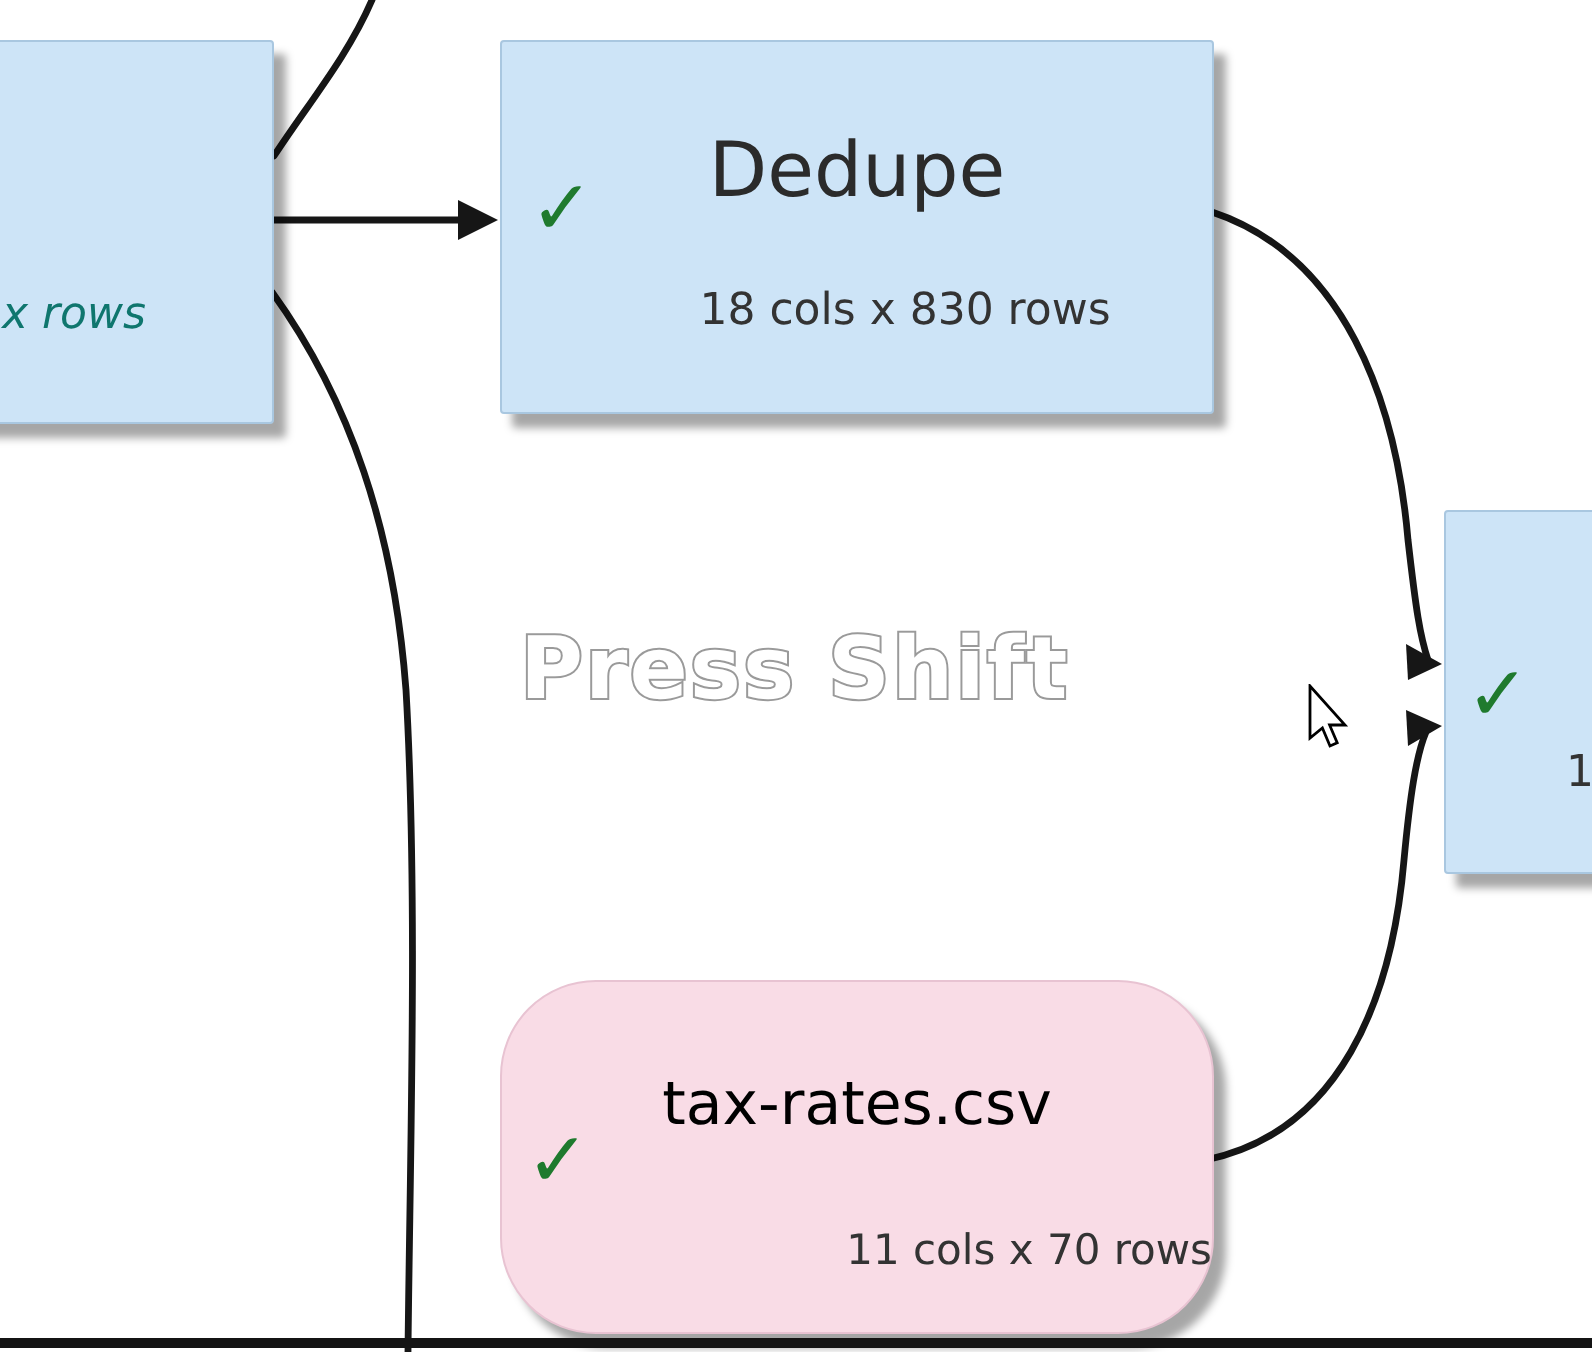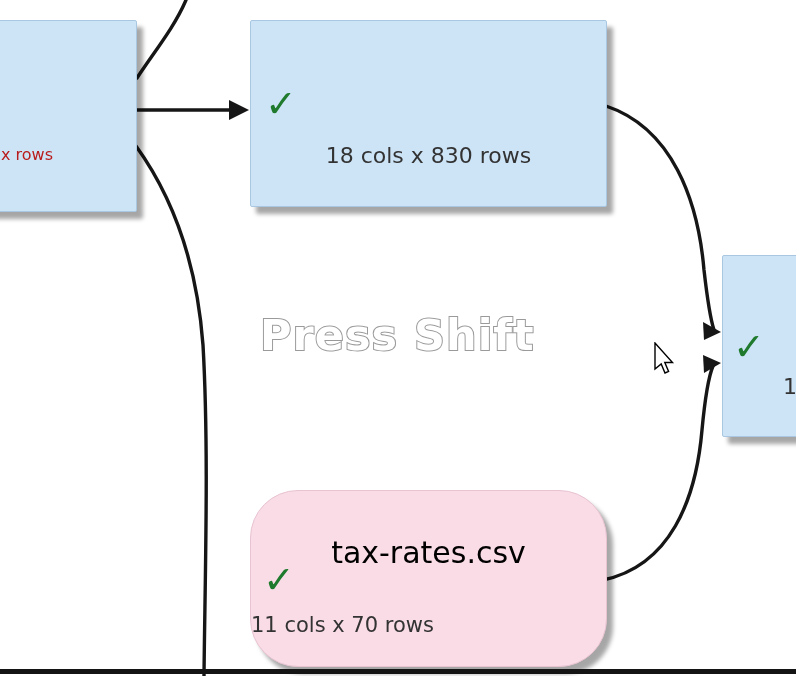--- a/index.html
+++ b/index.html
@@ -42,47 +42,48 @@
     border-radius:2px;
   }
   .node.pink{
     background:var(--node-pink,#f9dce6);
     border:1px solid #e8c3d2;
     border-radius:48px;
   }
   .left-node{ left:-225px; top:20px; width:360px; height:190px; }
   .left-node .stats{
     position:absolute; left:225px; top:124px;
-    font-size:16px; color:#b91c1c;
+    font-size:22px; color:#0f766e;
     white-space:nowrap;
+    font-style:italic;
   }
   .dedupe{ left:250px; top:20px; width:355px; height:185px; }
   .dedupe .title{
     position:absolute; left:0; top:42px; width:100%;
     text-align:center; font-size:38px; color:#2b2b2b;
   }
   .dedupe .stats{
     position:absolute; left:0; top:122px; width:100%;
-    text-align:center; font-size:22px; color:#333;
+    text-align:center; font-size:22px; color:#333;padding-left:24px;
   }
   .dedupe .check{ position:absolute; left:14px; top:64px; }
   .right-node{ left:722px; top:255px; width:170px; height:180px; }
   .right-node .check{ position:absolute; left:10px; top:72px; }
   .right-node .stats{
     position:absolute; left:60px; top:118px;
     font-size:22px; color:#333; white-space:nowrap;
   }
   .tax{ left:250px; top:490px; width:355px; height:175px; }
   .tax .title{
     position:absolute; left:0; top:44px; width:100%;
     text-align:center; font-size:30px; color:#000000;
   }
   .tax .stats{
     position:absolute; left:0; top:122px; width:100%;
-    text-align:left; font-size:21px; color:#333;
+    text-align:right; font-size:21px; color:#333;
   }
   .tax .check{ position:absolute; left:12px; top:70px; }
   .check{
     font-size:38px;
     font-weight:bold;
     color:var(--check-green,#1f7a2e);
     line-height:1;
   }
   .press-hint{
     position:absolute; left:260px; top:310px;
@@ -122,20 +123,21 @@
     <path class="edge" d="M 603 580 C 670 566, 696 500, 702 430 C 705 398, 708 378, 713 366"></path>
     <polygon class="arrow" points="721,363 703,355 704,373"></polygon>
   </svg>
 
   <div class="node blue left-node">
     <span class="stats">x rows</span>
   </div>
 
   <div class="node blue dedupe">
     <span class="check">✓</span>
+    <div class="title">Dedupe</div>
     <div class="stats">18 cols x 830 rows</div>
   </div>
 
   <div class="node blue right-node">
     <span class="check">✓</span>
     <span class="stats">1</span>
   </div>
 
   <div class="node pink tax">
     <span class="check">✓</span>

